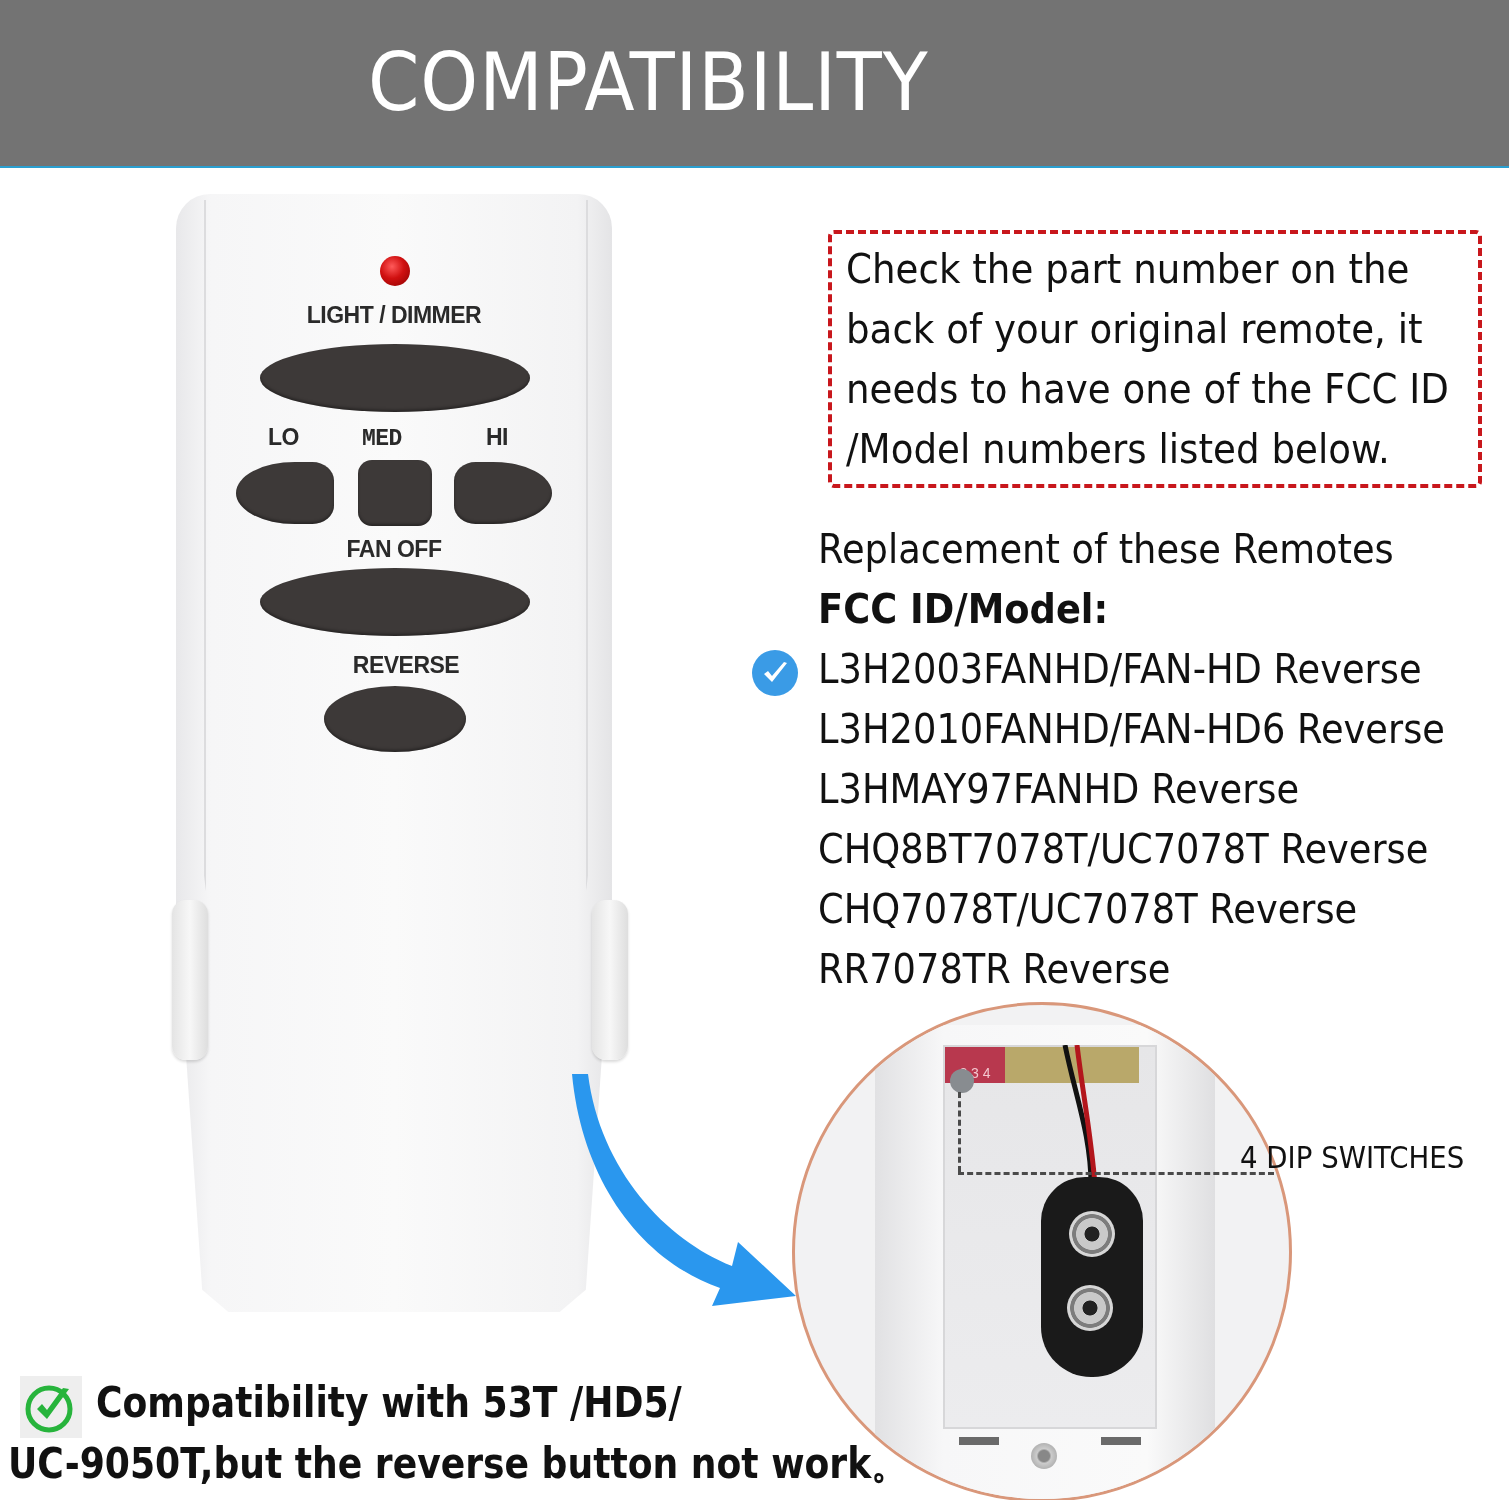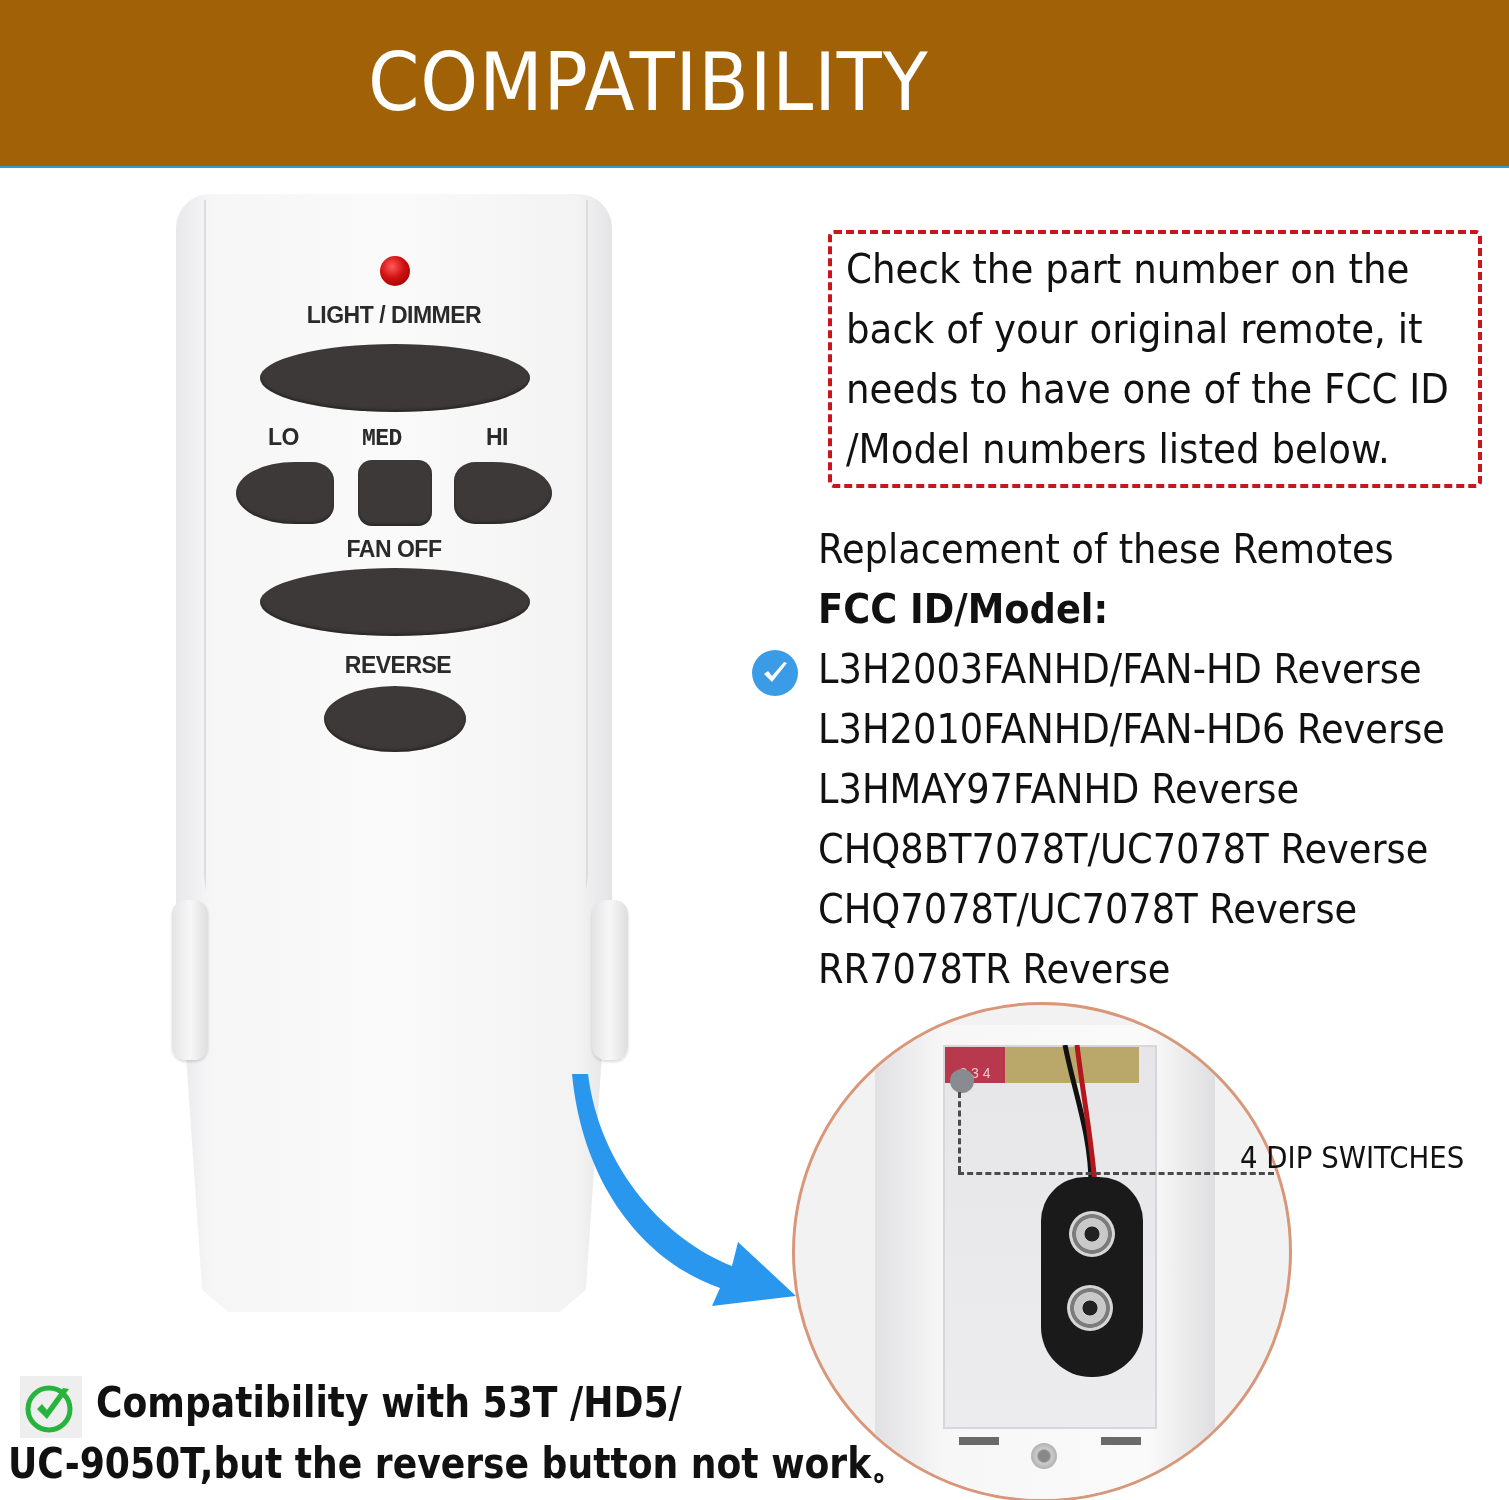--- a/index.html
+++ b/index.html
@@ -3,21 +3,21 @@
 <meta charset="utf-8">
 <style>
   html, body { margin: 0; padding: 0; }
   body {
     width: 1509px; height: 1500px; position: relative; overflow: hidden;
     background: #ffffff;
     font-family: "DejaVu Sans", sans-serif;
   }
   .banner {
     position: absolute; left: 0; top: 0; width: 1509px; height: 166px;
-    background: #a16207;
+    background: #737373;
     border-bottom: 2px solid #2a9fd0;
   }
   .banner-title {
     position: absolute; left: 368px; top: 36px;
     color: #ffffff; font-size: 80px; letter-spacing: 1px;
     font-family: "DejaVu Sans", sans-serif; font-weight: normal;
     transform: scaleX(0.92); transform-origin: left center;
   }
 
   
@@ -161,21 +161,21 @@
   <div class="r-label" style="left:92px;top:230px;">LO</div>
   <div class="r-label" style="left:186px;top:232px;font-family:Liberation Mono, monospace;">MED</div>
   <div class="r-label" style="left:310px;top:230px;">HI</div>
   <div class="btn btn-lo"></div>
   <div class="btn btn-med"></div>
   <div class="btn btn-hi"></div>
 
   <div class="r-label" style="left:0;width:436px;top:342px;">FAN OFF</div>
   <div class="btn btn-fanoff"></div>
 
-  <div class="r-label" style="left:4px;width:436px;top:458px;">REVERSE</div>
+  <div class="r-label" style="left:12px;width:436px;top:458px;">REVERSE</div>
   <div class="btn btn-reverse"></div>
 </div>
 
 <div class="notice">
   <div class="notice-line" style="top:12px;">Check the part number on the</div>
   <div class="notice-line" style="top:72px;">back of your original remote, it</div>
   <div class="notice-line" style="top:132px;">needs to have one of the FCC ID</div>
   <div class="notice-line" style="top:192px;">/Model numbers listed below.</div>
 </div>
 

